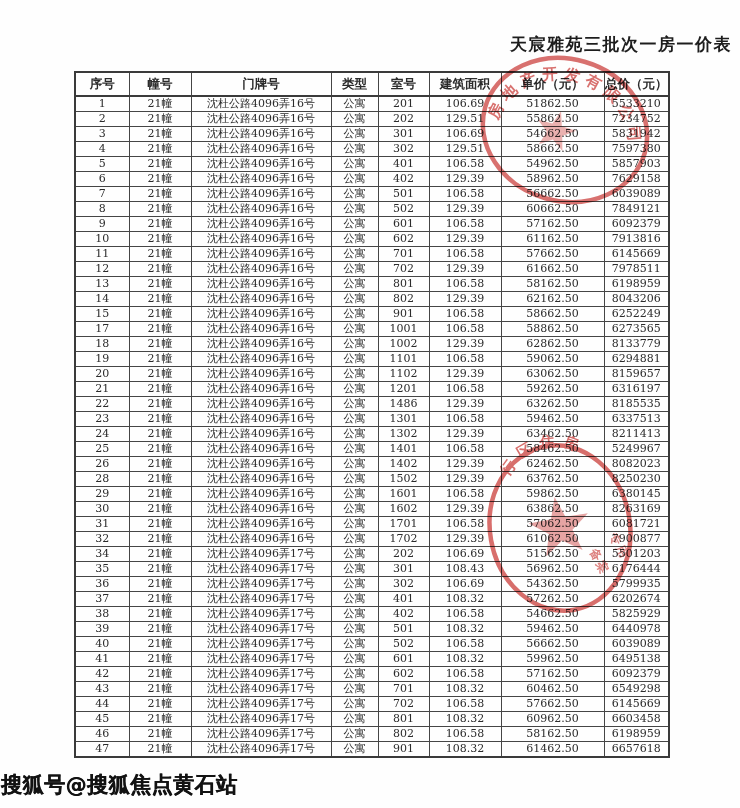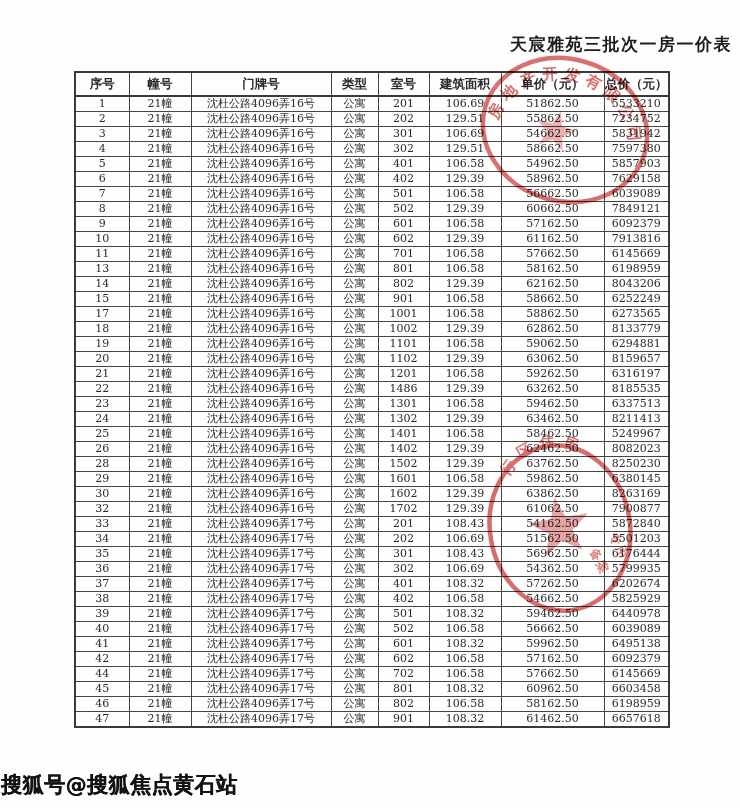--- a/index.html
+++ b/index.html
@@ -172,20 +172,30 @@
           <td>11</td>
           <td>21幢</td>
           <td>沈杜公路4096弄16号</td>
           <td>公寓</td>
           <td>701</td>
           <td>106.58</td>
           <td>57662.50</td>
           <td>6145669</td>
         </tr>
         <tr>
+          <td>12</td>
+          <td>21幢</td>
+          <td>沈杜公路4096弄16号</td>
+          <td>公寓</td>
+          <td>702</td>
+          <td>129.39</td>
+          <td>61662.50</td>
+          <td>7978511</td>
+        </tr>
+        <tr>
           <td>13</td>
           <td>21幢</td>
           <td>沈杜公路4096弄16号</td>
           <td>公寓</td>
           <td>801</td>
           <td>106.58</td>
           <td>58162.50</td>
           <td>6198959</td>
         </tr>
         <tr>
@@ -332,38 +342,38 @@
           <td>30</td>
           <td>21幢</td>
           <td>沈杜公路4096弄16号</td>
           <td>公寓</td>
           <td>1602</td>
           <td>129.39</td>
           <td>63862.50</td>
           <td>8263169</td>
         </tr>
         <tr>
+          <td>31</td>
+          <td>21幢</td>
+          <td>沈杜公路4096弄16号</td>
+          <td>公寓</td>
+          <td>1701</td>
+          <td>106.58</td>
+          <td>57062.50</td>
+          <td>6081721</td>
+        </tr>
+        <tr>
           <td>32</td>
           <td>21幢</td>
           <td>沈杜公路4096弄16号</td>
           <td>公寓</td>
           <td>1702</td>
           <td>129.39</td>
           <td>61062.50</td>
           <td>7900877</td>
-        </tr>
-        <tr>
-          <td>33</td>
-          <td>21幢</td>
-          <td>沈杜公路4096弄17号</td>
-          <td>公寓</td>
-          <td>201</td>
-          <td>108.43</td>
-          <td>54162.50</td>
-          <td>5872840</td>
         </tr>
         <tr>
           <td>34</td>
           <td>21幢</td>
           <td>沈杜公路4096弄17号</td>
           <td>公寓</td>
           <td>202</td>
           <td>106.69</td>
           <td>51562.50</td>
           <td>5501203</td>
@@ -440,20 +450,30 @@
         </tr>
         <tr>
           <td>42</td>
           <td>21幢</td>
           <td>沈杜公路4096弄17号</td>
           <td>公寓</td>
           <td>602</td>
           <td>106.58</td>
           <td>57162.50</td>
           <td>6092379</td>
+        </tr>
+        <tr>
+          <td>43</td>
+          <td>21幢</td>
+          <td>沈杜公路4096弄17号</td>
+          <td>公寓</td>
+          <td>701</td>
+          <td>108.32</td>
+          <td>60462.50</td>
+          <td>6549298</td>
         </tr>
         <tr>
           <td>44</td>
           <td>21幢</td>
           <td>沈杜公路4096弄17号</td>
           <td>公寓</td>
           <td>702</td>
           <td>106.58</td>
           <td>57662.50</td>
           <td>6145669</td>

